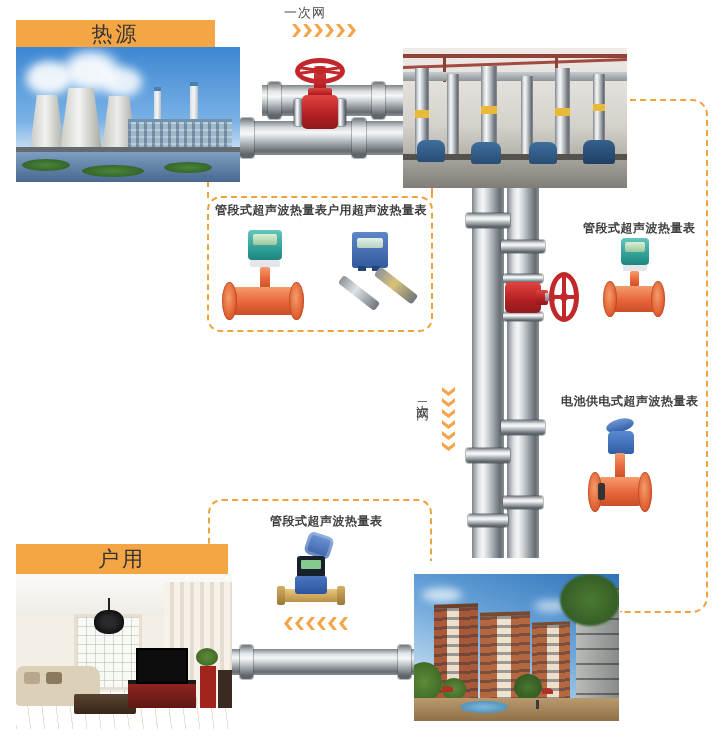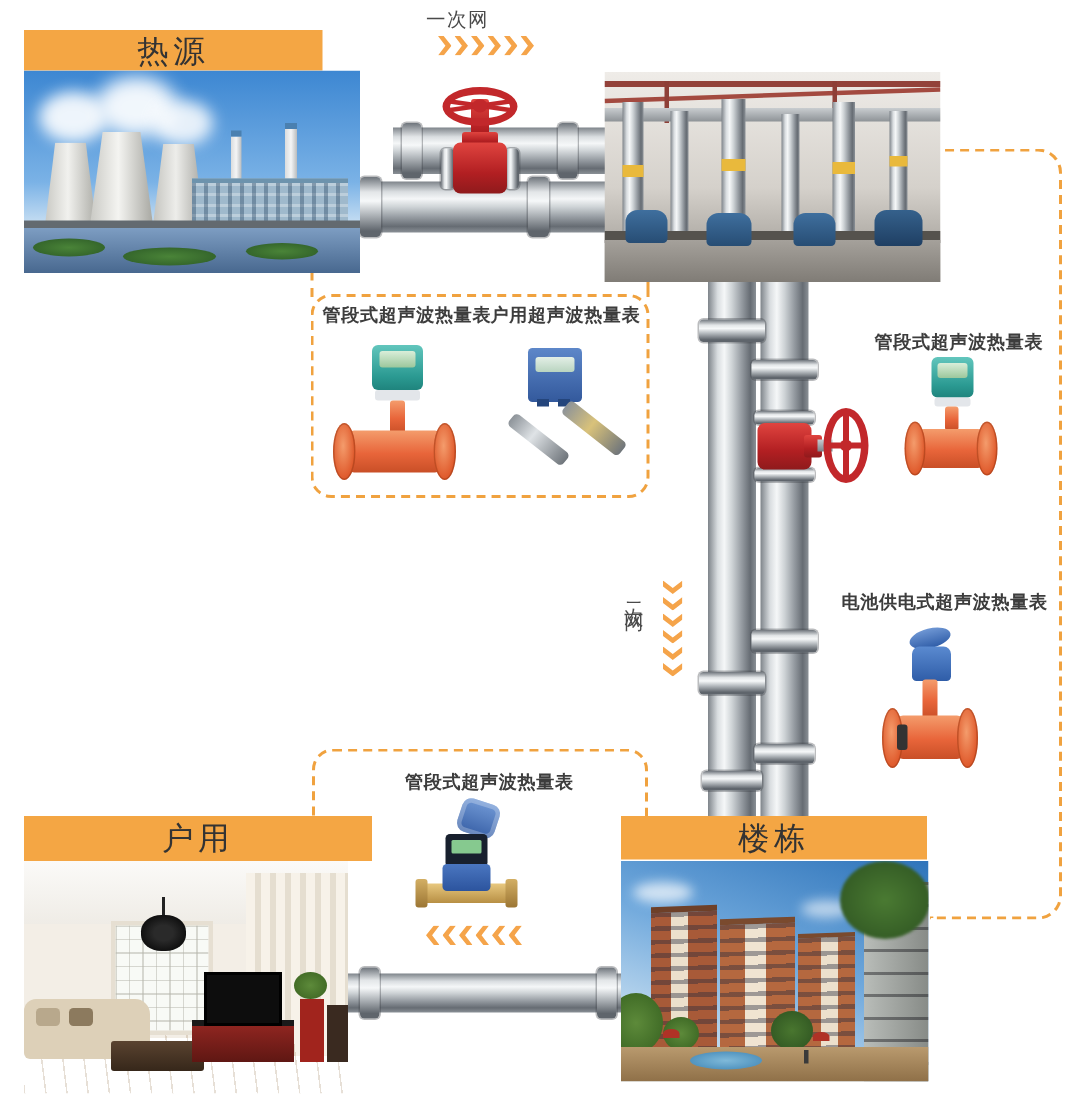--- a/index.html
+++ b/index.html
@@ -194,21 +194,21 @@
     <div class="abs" style="left:152px;top:60px;width:15px;height:8px;background:#e9b93c"></div>
     <div class="abs" style="left:190px;top:56px;width:12px;height:7px;background:#e9b93c"></div>
     <div class="abs" style="left:0;top:106px;width:224px;height:8px;background:#55524d"></div>
     <div class="abs" style="left:0;top:112px;width:224px;height:28px;background:linear-gradient(180deg,#a5a19b,#807c76)"></div>
     <div class="abs" style="left:14px;top:92px;width:28px;height:22px;border-radius:8px 8px 3px 3px;background:linear-gradient(180deg,#3f6f9e,#274d74)"></div>
     <div class="abs" style="left:68px;top:94px;width:30px;height:22px;border-radius:8px 8px 3px 3px;background:linear-gradient(180deg,#3f6f9e,#274d74)"></div>
     <div class="abs" style="left:126px;top:94px;width:28px;height:22px;border-radius:8px 8px 3px 3px;background:linear-gradient(180deg,#3f6f9e,#274d74)"></div>
     <div class="abs" style="left:180px;top:92px;width:32px;height:24px;border-radius:8px 8px 3px 3px;background:linear-gradient(180deg,#35618c,#1f3f63)"></div>
   </div>
 
-  <div class="abs hdr" style="left:16px;top:544px;width:232px;height:30px">
+  <div class="abs hdr" style="left:16px;top:544px;width:212px;height:30px">
     <span>户用</span>
   </div>
   <div class="abs photo" style="left:16px;top:574px;width:216px;height:155px">
     <div class="abs" style="left:0;top:0;width:216px;height:42px;background:linear-gradient(180deg,#fbfaf8,#efece6)"></div>
     <div class="abs" style="left:0;top:42px;width:216px;height:76px;background:#f3eee6"></div>
     <div class="abs" style="left:148px;top:8px;width:68px;height:122px;background:repeating-linear-gradient(90deg,#f7f2e9 0 6px,#e5ded0 6px 10px)"></div>
     <div class="abs" style="left:58px;top:40px;width:62px;height:70px;background:#f8faf6;border:3px solid #e6dfd2;
                 background-image:repeating-linear-gradient(90deg,rgba(180,180,170,.5) 0 1px,transparent 1px 9px),repeating-linear-gradient(180deg,rgba(180,180,170,.5) 0 1px,transparent 1px 9px)"></div>
     <div class="abs" style="left:0;top:116px;width:216px;height:39px;background:linear-gradient(100deg,#e2c188,#cfa261);
                 background-image:repeating-linear-gradient(83deg,rgba(120,80,30,.18) 0 1px,transparent 1px 14px)"></div>
@@ -218,23 +218,20 @@
     <div class="abs" style="left:8px;top:98px;width:16px;height:12px;border-radius:3px;background:#b8a88c"></div>
     <div class="abs" style="left:30px;top:98px;width:16px;height:12px;border-radius:3px;background:#8c7a5e"></div>
     <div class="abs" style="left:58px;top:120px;width:62px;height:20px;background:linear-gradient(180deg,#5a4330,#36271a);border-radius:2px"></div>
     <div class="abs" style="left:112px;top:106px;width:68px;height:24px;background:linear-gradient(180deg,#8e2520,#5f1713);border-top:4px solid #1a1a1a"></div>
     <div class="abs" style="left:120px;top:74px;width:48px;height:32px;background:#0d0d0d;border:2px solid #000"></div>
     <div class="abs" style="left:180px;top:74px;width:22px;height:18px;border-radius:50%;background:radial-gradient(#5d8a3a,#39611f)"></div>
     <div class="abs" style="left:184px;top:92px;width:16px;height:42px;background:#a1241d"></div>
     <div class="abs" style="left:202px;top:96px;width:14px;height:38px;background:#3a2a20"></div>
   </div>
 
-  <div class="abs hdr" style="left:414px;top:544px;width:204px;height:29px">
-    <span>楼栋</span>
-  </div>
   <div class="abs photo" style="left:414px;top:574px;width:205px;height:147px">
     <div class="abs" style="left:0;top:0;width:205px;height:147px;background:linear-gradient(200deg,#2f74ba,#6fa8dc 45%,#cde2f2 85%)"></div>
     <div class="abs" style="left:8px;top:14px;width:40px;height:14px;background:#fff;border-radius:50%;filter:blur(4px);opacity:.7"></div>
     <div class="abs" style="left:120px;top:26px;width:34px;height:12px;background:#fff;border-radius:50%;filter:blur(4px);opacity:.6"></div>
     <div class="abs" style="left:20px;top:30px;width:44px;height:92px;transform:skewY(-2deg);border-top:4px solid #6e4028;
                 background:linear-gradient(90deg,#a85a38 0 30%,#ece0cc 30% 56%,#a85a38 56% 100%);
                 background-image:repeating-linear-gradient(180deg,rgba(35,40,60,.4) 0 3px,transparent 3px 9px),linear-gradient(90deg,#a85a38 0 30%,#ece0cc 30% 56%,#a85a38 56% 100%)"></div>
     <div class="abs" style="left:66px;top:38px;width:50px;height:84px;transform:skewY(-2deg);border-top:4px solid #7a4a2e;
                 background-image:repeating-linear-gradient(180deg,rgba(35,40,60,.4) 0 3px,transparent 3px 9px),linear-gradient(90deg,#b5683f 0 34%,#f0e4d1 34% 62%,#b5683f 62% 100%)"></div>
     <div class="abs" style="left:118px;top:48px;width:38px;height:74px;transform:skewY(-2deg);border-top:3px solid #7a4a2e;

